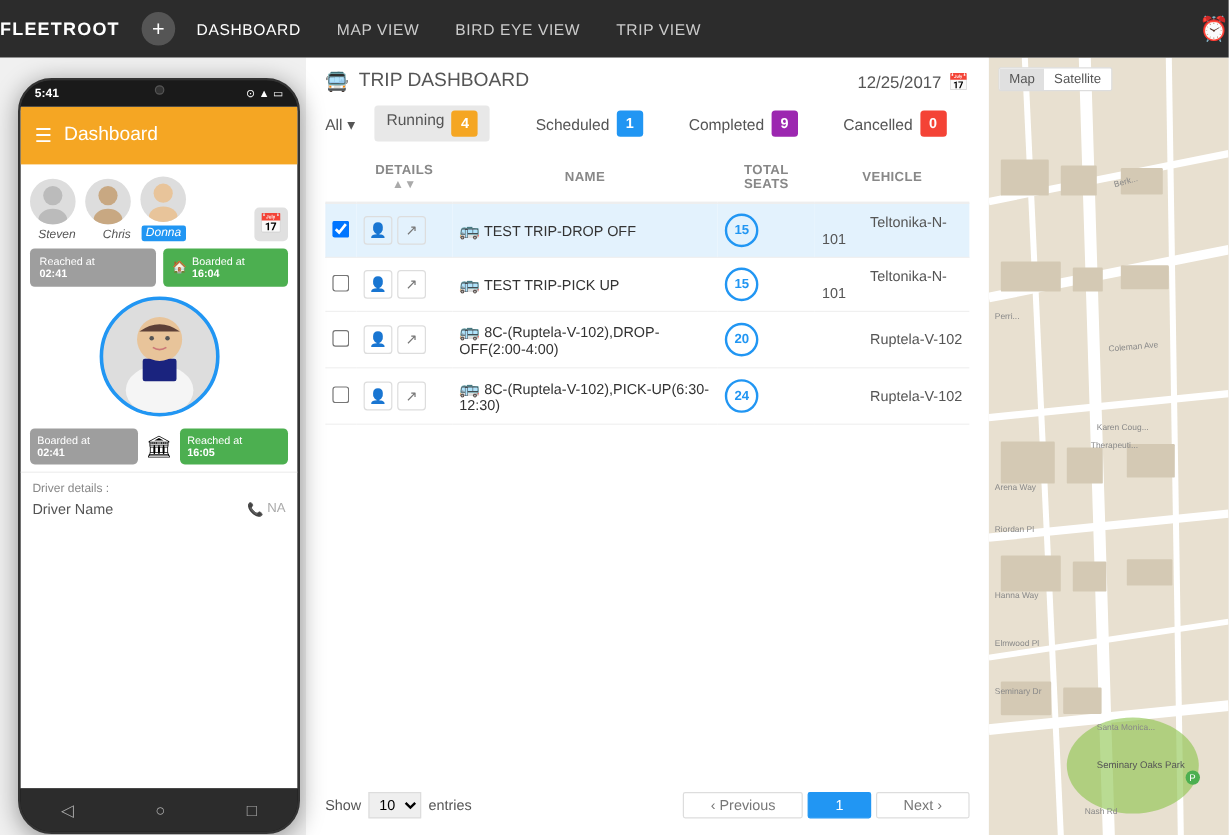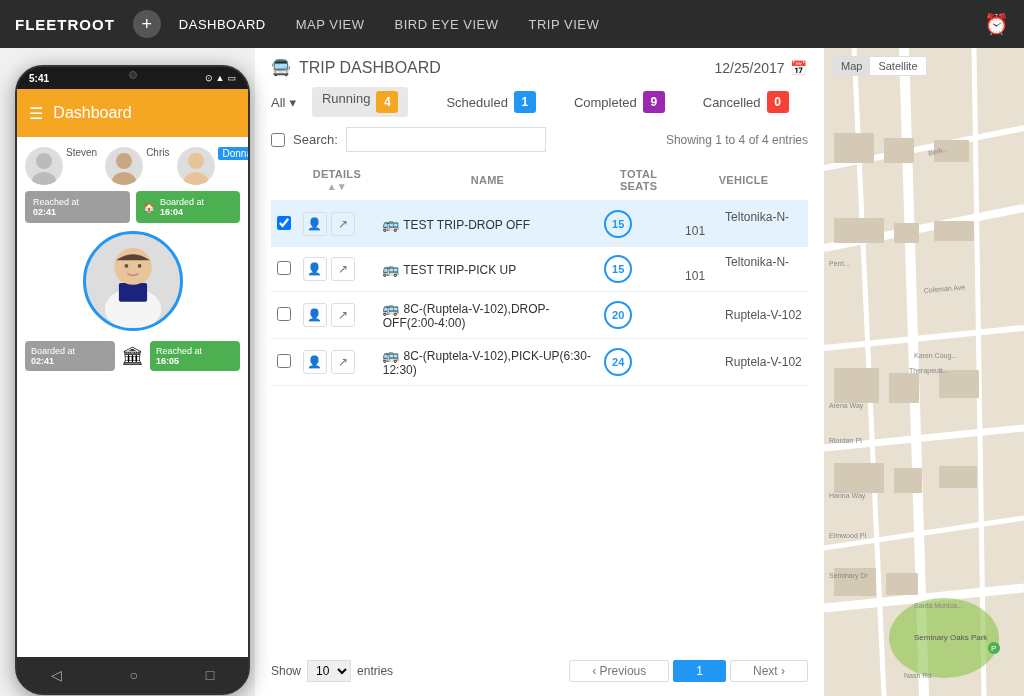--- a/index.html
+++ b/index.html
@@ -4,21 +4,21 @@
   <style>
     * { margin: 0; padding: 0; box-sizing: border-box; }
     body { font-family: 'Segoe UI', Arial, sans-serif; background: #f0f0f0; width: 1024px; height: 696px; overflow: hidden; display: flex; flex-direction: column; }
 
     
     .top-nav {
       background: #2c2c2c;
       display: flex;
       align-items: center;
       height: 48px;
-      padding: 0 15px;
+      padding: 0 0;
       flex-shrink: 0;
     }
     .nav-brand {
       color: white;
       font-weight: bold;
       font-size: 15px;
       letter-spacing: 1px;
       margin-right: 18px;
     }
     .nav-add-btn {
@@ -123,22 +123,24 @@
     .avatar-row {
       display: flex;
       padding: 10px 8px 6px 8px;
       gap: 8px;
       align-items: flex-end;
       flex-shrink: 0;
       position: relative;
     }
     .avatar-item {
       display: flex;
-      align-items: flex-start;
+      flex-direction: column;
+      align-items: flex-end;
       gap: 3px;
+      font-style: italic;
     }
     .avatar-circle {
       width: 38px;
       height: 38px;
       border-radius: 50%;
       overflow: hidden;
       background: #ddd;
       display: flex;
       align-items: center;
       justify-content: center;
@@ -540,20 +542,30 @@
         <div class="bottom-cards">
           <div class="b-card gray">
             <span>Boarded at<br><strong>02:41</strong></span>
           </div>
           <div style="display:flex;align-items:center;justify-content:center;font-size:18px;">🏛</div>
           <div class="b-card green">
             <span>Reached at<br><strong>16:05</strong></span>
           </div>
         </div>
 
+        <div class="driver-section">
+          <div class="driver-label">Driver details :</div>
+          <div class="driver-row">
+            <span class="driver-name">Driver Name</span>
+            <span class="driver-phone">
+              <span>📞</span>
+              <span>NA</span>
+            </span>
+          </div>
+        </div>
       </div>
       <div class="phone-bottom-nav">
         <span class="nav-btn">◁</span>
         <span class="nav-btn">○</span>
         <span class="nav-btn">□</span>
       </div>
     </div>
   </div>
 
   <div class="dashboard-panel">
@@ -584,28 +596,20 @@
       <div class="filter-badge">
         <span>Completed</span>
         <span class="badge completed">9</span>
       </div>
       <div class="filter-badge">
         <span>Cancelled</span>
         <span class="badge cancelled">0</span>
       </div>
     </div>
 
-    <div class="search-row">
-      <div class="search-left">
-        <input type="checkbox" class="search-checkbox" style="">
-        <span class="search-label">Search:</span>
-        <input type="text" class="search-input" style="">
-      </div>
-      <span class="showing-text">Showing 1 to 4 of 4 entries</span>
-    </div>
 
     <div class="table-container">
       <table>
         <thead>
           <tr>
             <th></th>
             <th>DETAILS <span class="sort-arrow">▲▼</span></th>
             <th>NAME</th>
             <th>TOTAL SEATS</th>
             <th>VEHICLE</th>

